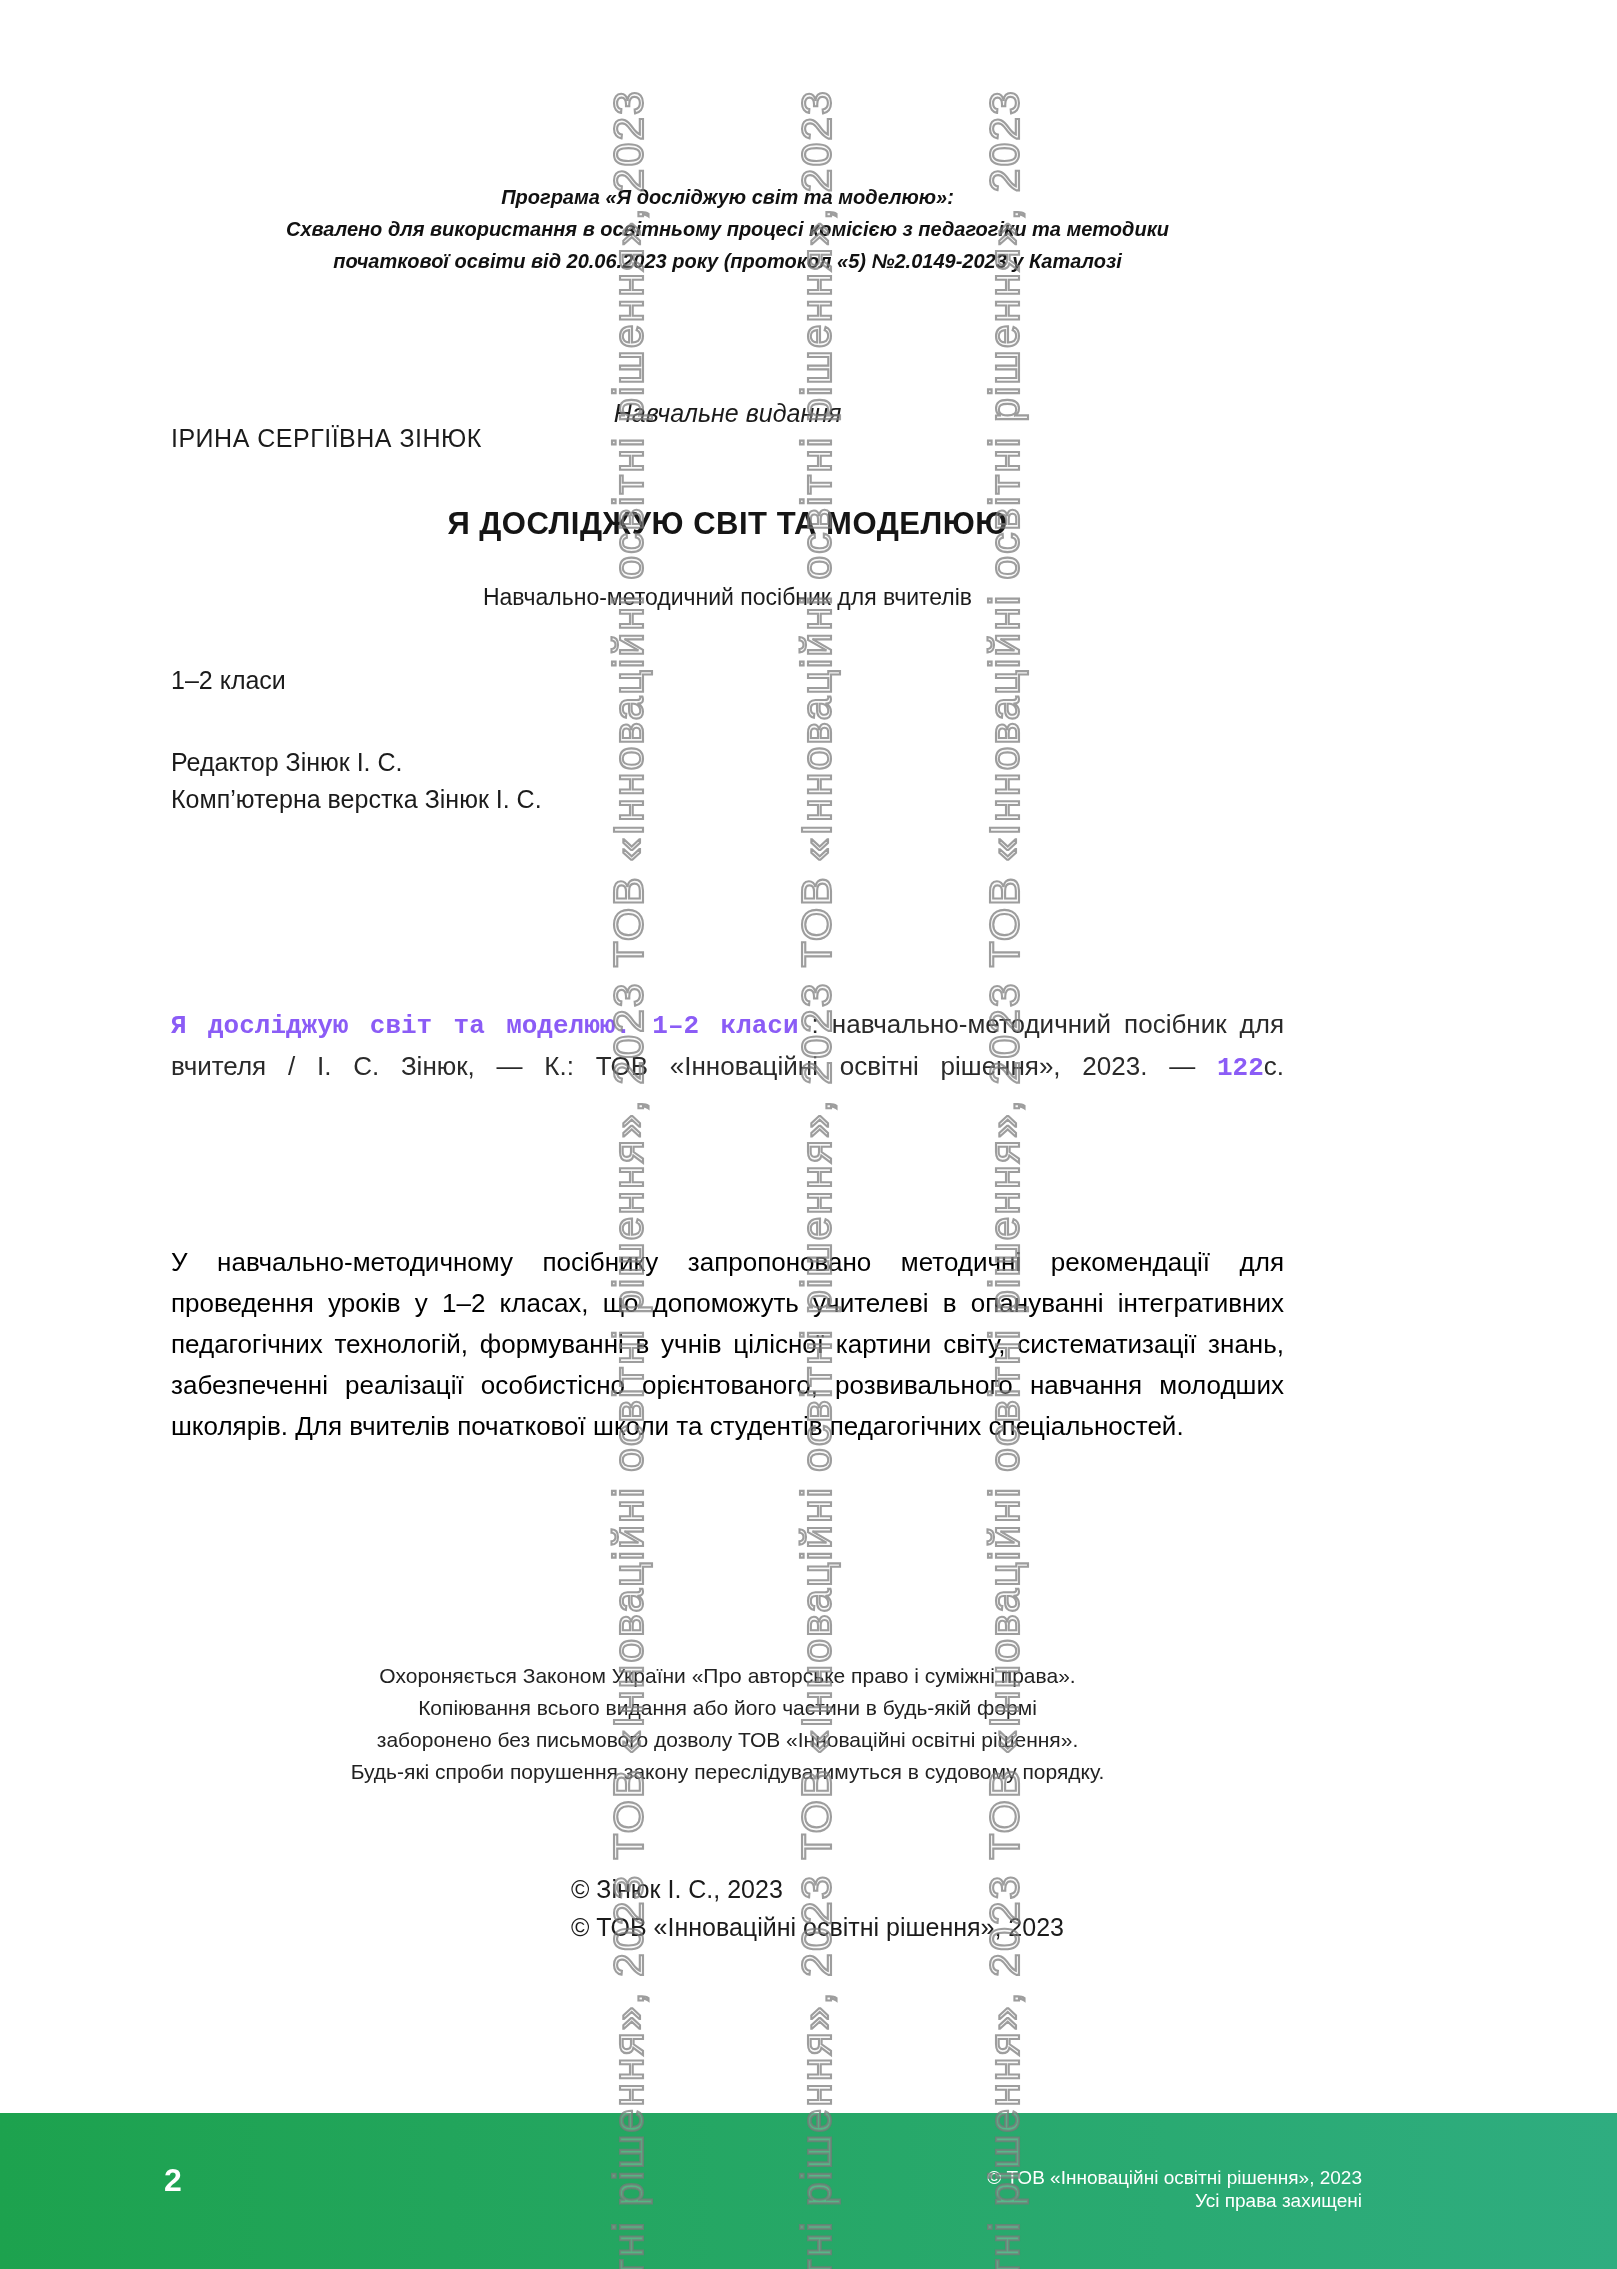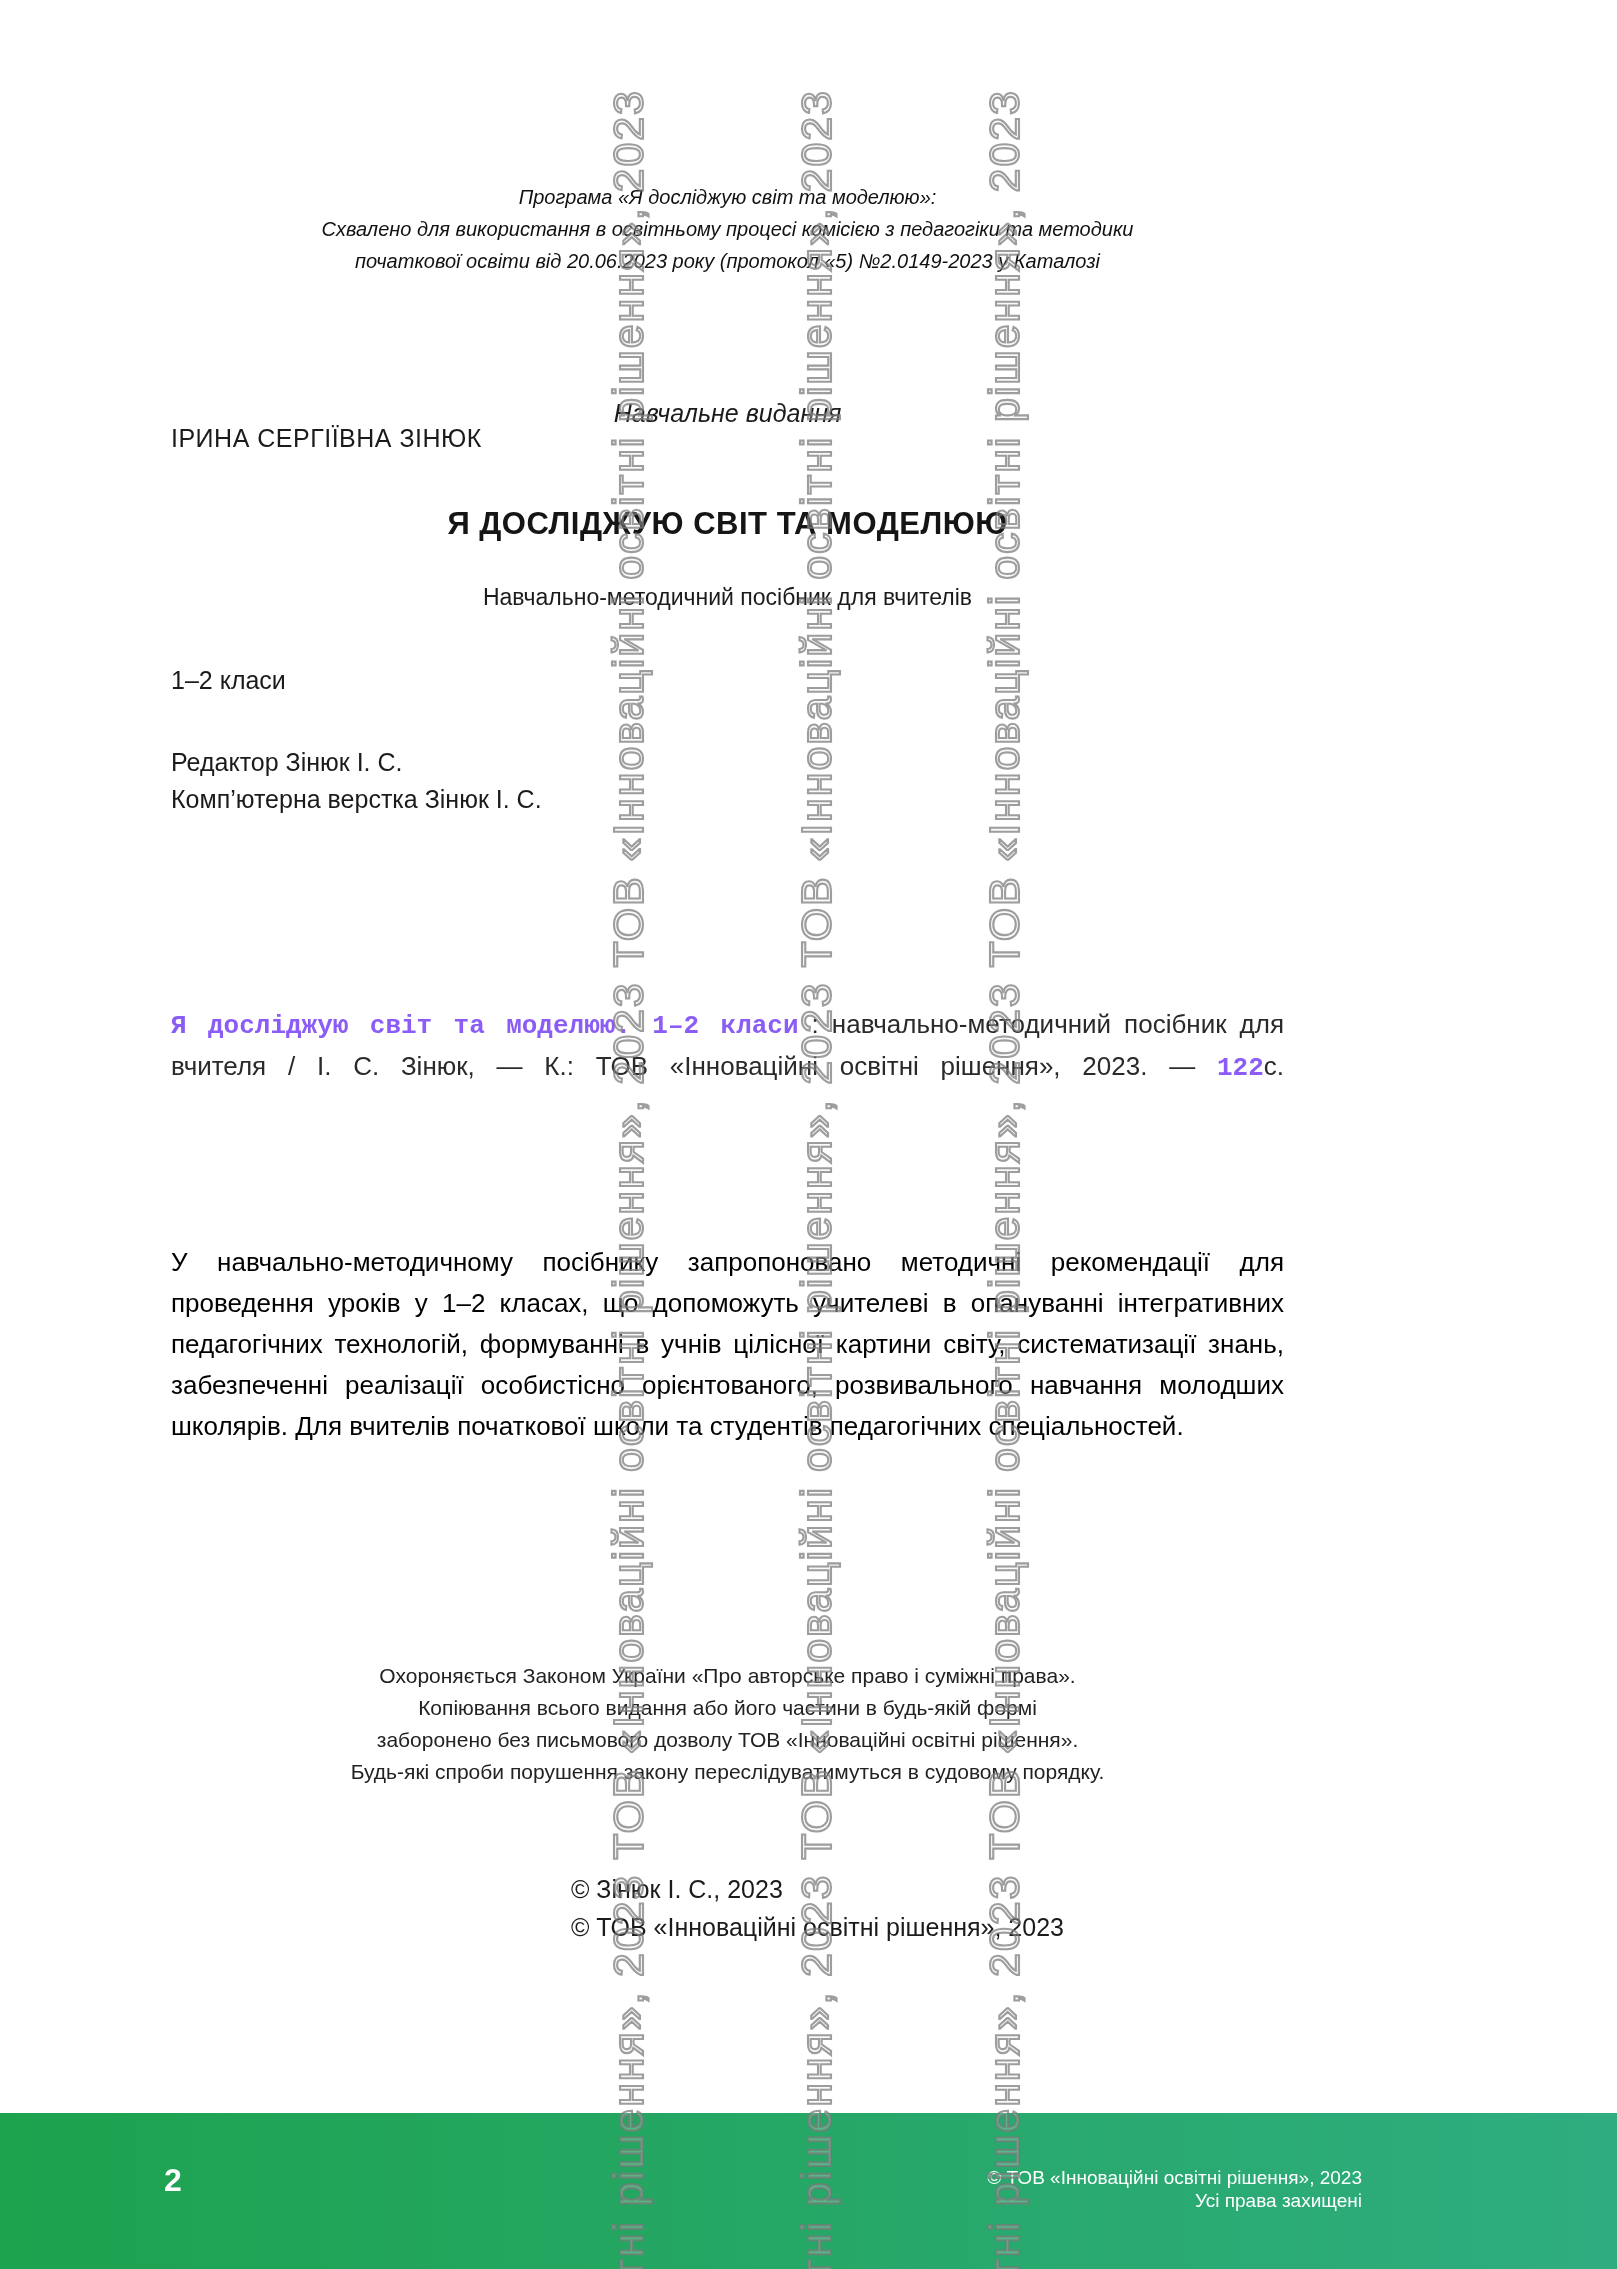--- a/index.html
+++ b/index.html
@@ -32,21 +32,21 @@
   .wm-col.c2 { left: -801px; }   
   .wm-col.c3 { left: -613px; }   
 
   
   .content { position: absolute; inset: 0; z-index: 3; }
   .abs { position: absolute; }
   .col { left: 171px; width: 1113px; }          
 
   .approval {
     top: 181px; text-align: center;
-    font-style: italic; font-size: 20px; line-height: 32px; font-weight: 400;
+    font-style: italic; font-size: 20px; line-height: 32px; font-weight: 700;
     color: #111;
   }
   .edition-type   { top: 399px;  text-align: center; font-size: 25px; font-style: italic; }
   .author         { top: 424px;  font-size: 25px; letter-spacing: 0.5px; }
   .book-title     { top: 506px;  text-align: center; font-size: 31px; font-weight: 700; letter-spacing: 0.5px; color:#151515; }
   .book-subtitle  { top: 584px;  text-align: center; font-size: 23px; }
   .grades         { top: 666px;  font-size: 25px; }
   .credits        { top: 744px;  font-size: 25px; line-height: 37px; text-align: left; }
 
   .bib {

